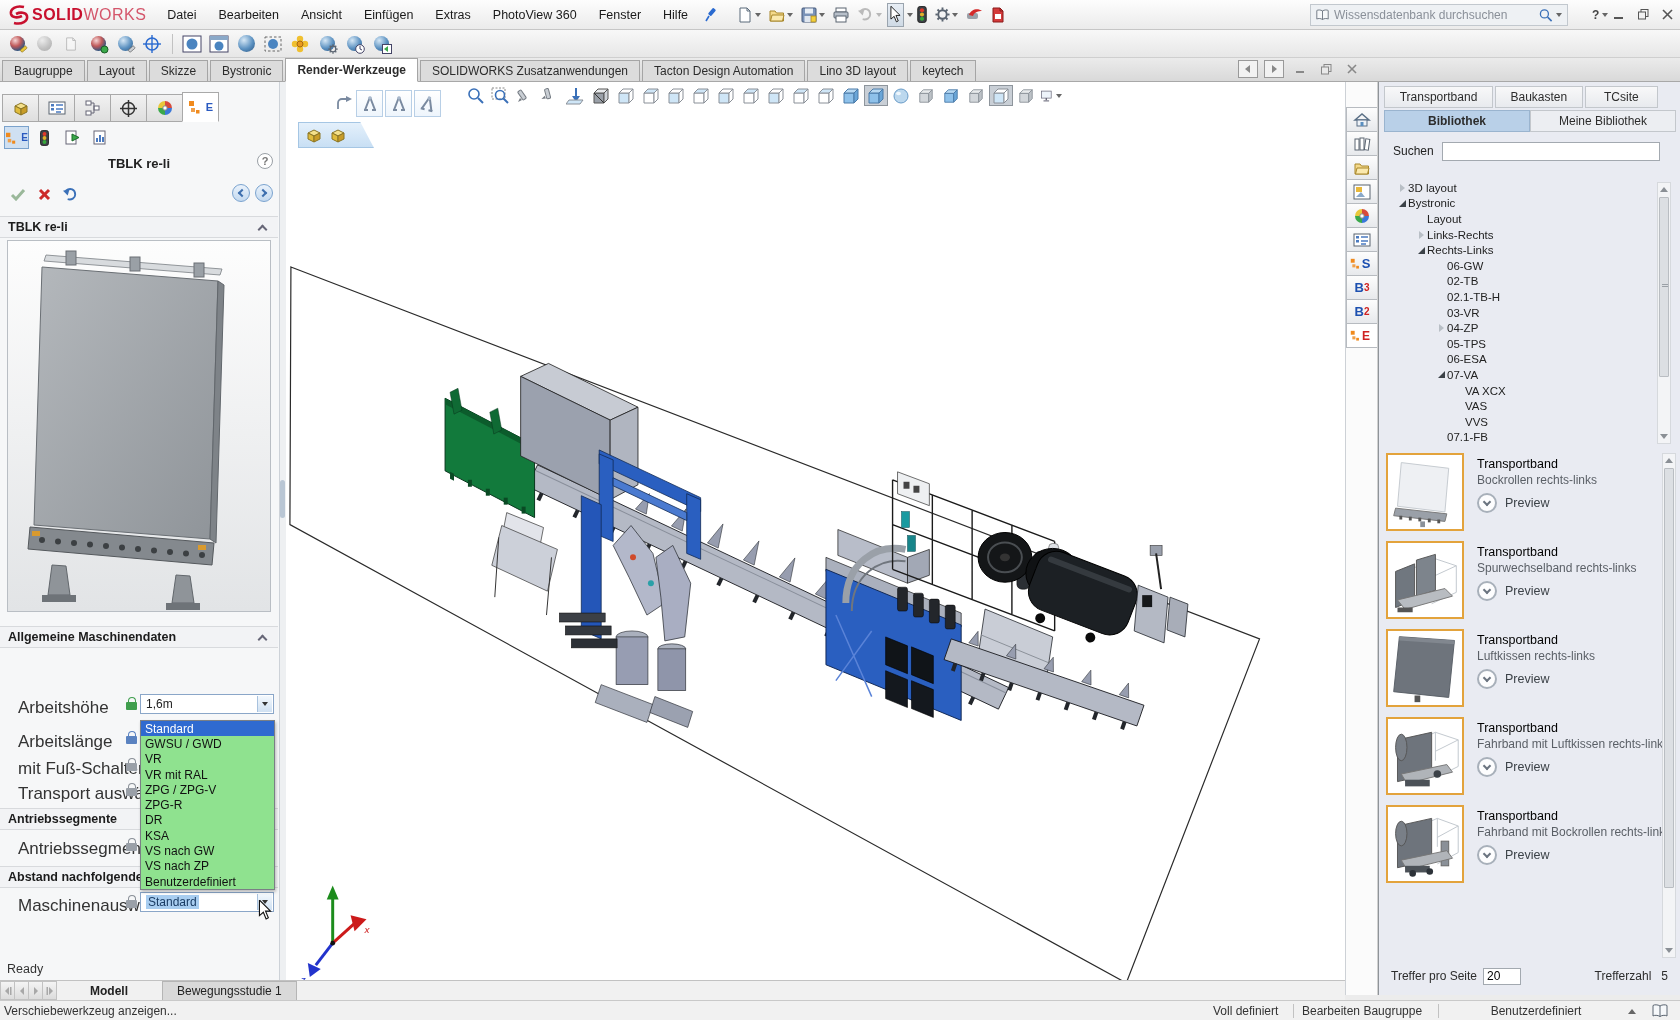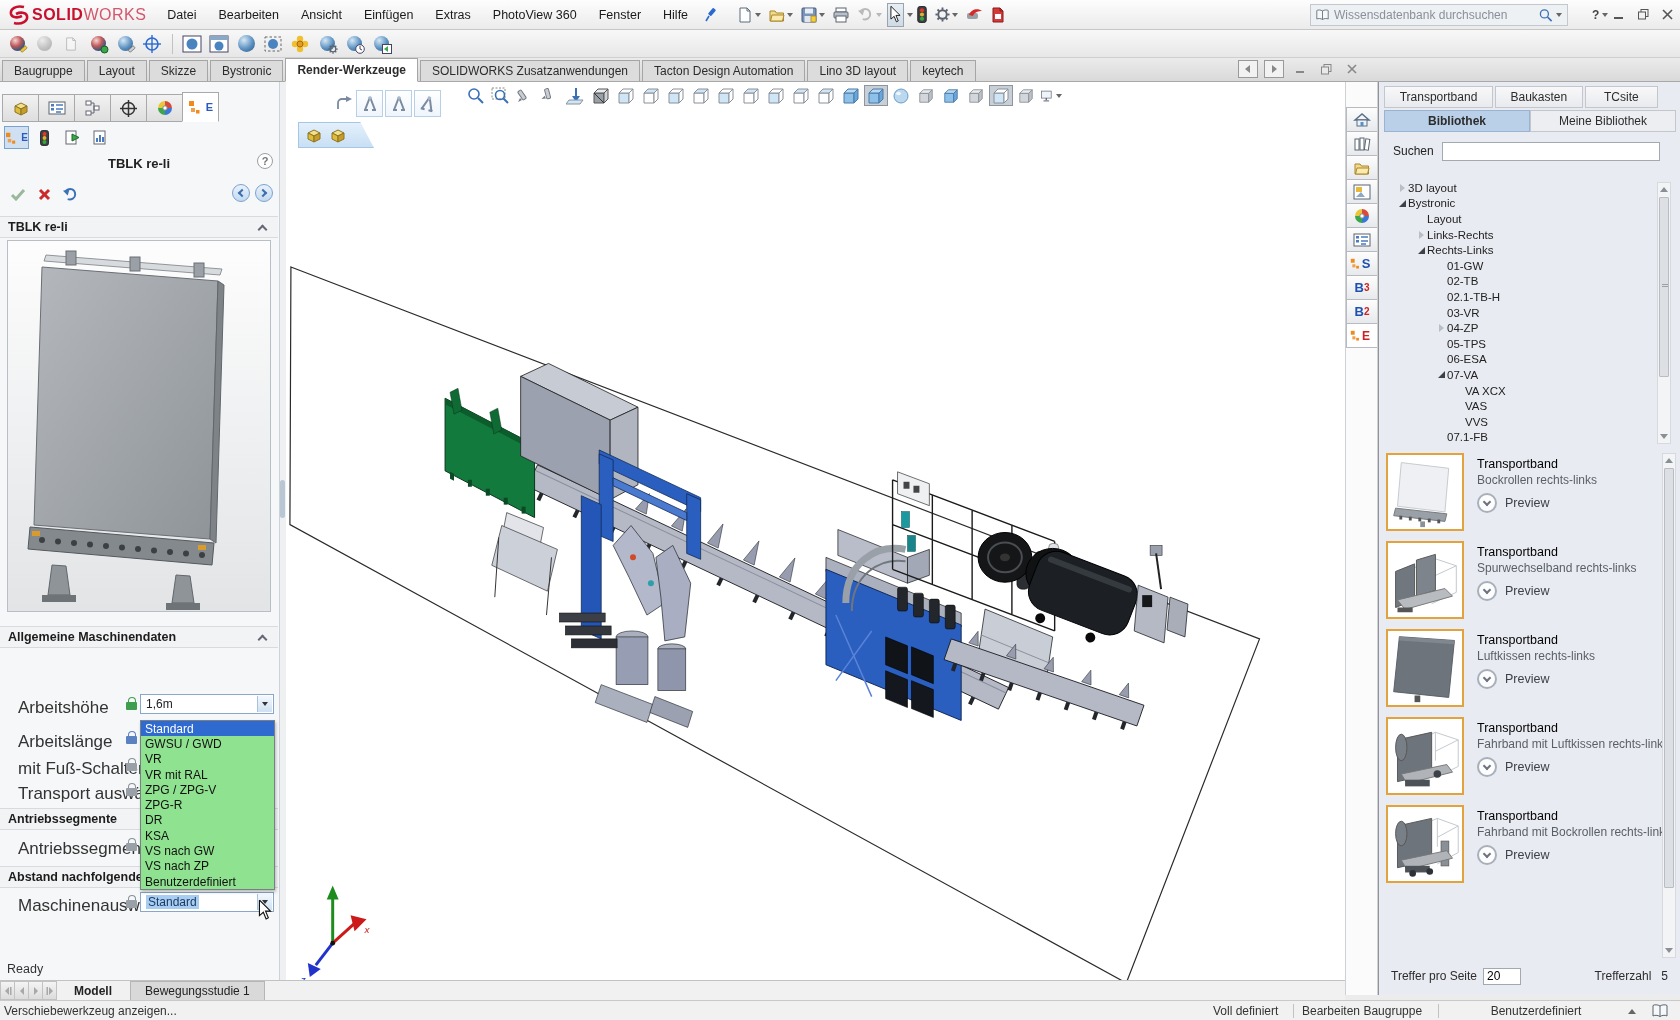--- a/index.html
+++ b/index.html
@@ -119,21 +119,21 @@
 .it-sub{position:absolute;left:91px;top:20px;font-size:12px;color:#5a5f66;white-space:nowrap}
 .it-prev{position:absolute;left:91px;top:40px;display:flex;align-items:center}
 .pcirc{width:20px;height:20px;border-radius:50%;border:2px solid #a8b0ba;display:flex;align-items:center;justify-content:center;background:#fdfdfe}
 .pchev{width:6px;height:6px;border-left:2px solid #6b7480;border-bottom:2px solid #6b7480;transform:rotate(-45deg);margin-top:-3px}
 .it-prevlabel{margin-left:8px;font-size:12.5px;color:#3c4248}
 #rp-footer{position:absolute;left:0;top:905px;width:100%;height:26px;display:flex;align-items:center;padding:0 12px;font-size:12px;color:#2c2c2c}
 #rp-footer input{width:38px;height:17px;border:1px solid #a3a9b0;background:#fff;font-family:inherit;font-size:12px;padding:0 3px;margin-left:6px}
 
 #modelbar{position:absolute;left:0;top:980px;width:1345px;height:20px;background:#f1f1f1;border-top:1px solid #c2c2c2;display:flex;align-items:stretch;z-index:23}
 .navbtn{width:15px;height:100%;border:1px solid #c2c2c2;margin-right:-1px;background:linear-gradient(#f4f4f4,#dcdcdc);display:flex;align-items:center;justify-content:center}
-.mtab{padding:0 14px;display:flex;align-items:center;font-size:12px;color:#222;border:1px solid #b5b5b5;border-bottom:none;background:#d9d9d9;margin-left:4px}
+.mtab{padding:0 14px;display:flex;align-items:center;font-size:12px;color:#222;border:1px solid #b5b5b5;border-bottom:none;background:#d9d9d9;margin-left:20px}
 .mtab.active{background:#f1f1f1;font-weight:bold;border:none}
 #statusbar{position:absolute;left:0;top:1000px;width:1680px;height:20px;background:#f1f1f1;border-top:1px solid #c9c9c9;z-index:24}
 #statusbar .sbtxt{position:absolute;top:0;height:20px;display:flex;align-items:center;font-size:12px;color:#333;white-space:nowrap}
 .sbsep{position:absolute;top:3px;width:1px;height:14px;background:#c2c2c2}
 </style>
 </head>
 <body>
 
 <svg width="0" height="0" style="position:absolute">
 <defs>
@@ -1194,21 +1194,21 @@
         <span>Links-Rechts</span>
       </div>
     <div class="trow L1">
         <span class="arr exp">
           <i></i>
         </span>
         <span>Rechts-Links</span>
       </div>
     <div class="trow L2">
         <span class="arr"></span>
-        <span>01-GW</span>
+        <span>06-GW</span>
       </div>
     <div class="trow L2">
         <span class="arr"></span>
         <span>02-TB</span>
       </div>
     <div class="trow L2">
         <span class="arr"></span>
         <span>02.1-TB-H</span>
       </div>
     <div class="trow L2">

